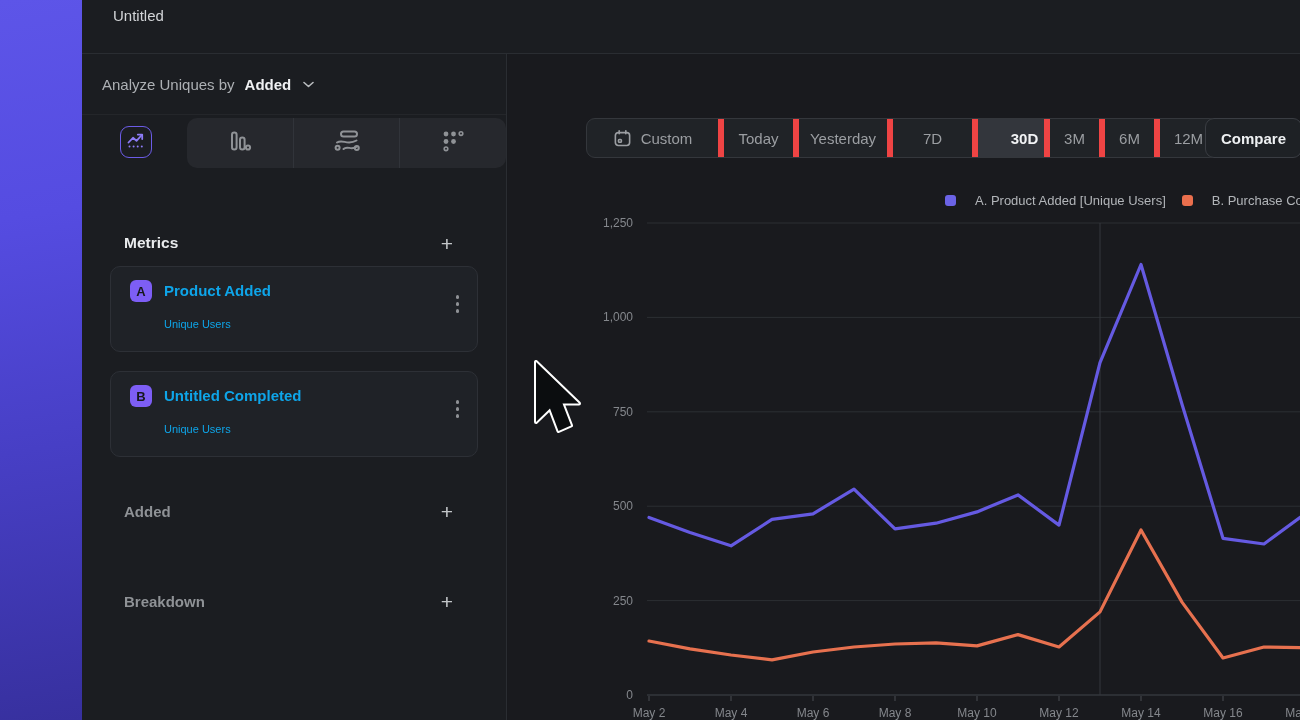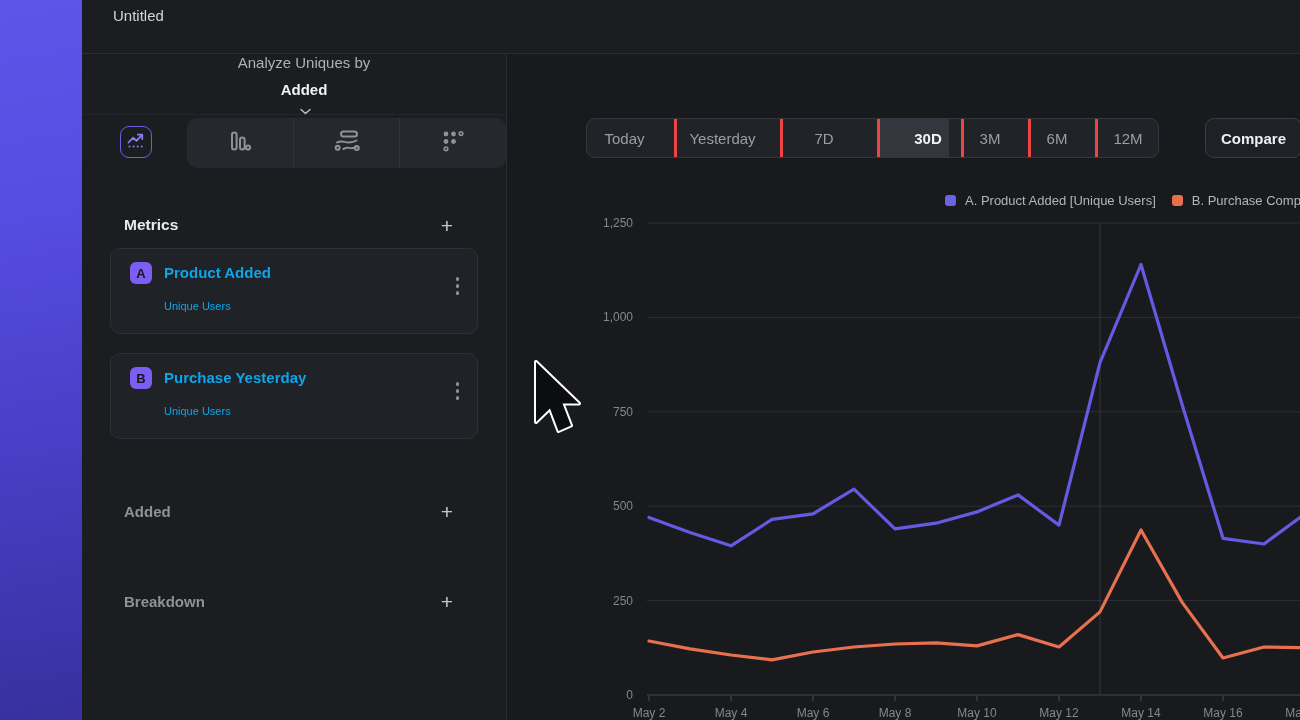--- a/index.html
+++ b/index.html
@@ -28,40 +28,40 @@
   }
 
   
   .sidebar {
     position:absolute; left:82px; top:54px; width:425px; bottom:0;
     background:#1b1d21; border-right:1px solid #2a2d32;
   }
   .analyze-row {
     position:absolute; top:0; left:0; right:0; height:61px;
     border-bottom:1px solid rgba(255,255,255,0.045);
-    display:flex; align-items:center; padding-left:20px; gap:10px;flex-direction:column;
+    display:flex; align-items:center; padding-left:20px; gap:10px;
   }
   .analyze-label { font-size:15px; color:#adb0b4; }
   .analyze-value { font-size:15px; font-weight:600; color:#f0f1f3; }
   .chev { display:inline-flex; margin-left:2px; }
 
   .tabs-row { position:absolute; top:64px; left:0; right:0; height:50px; }
   .tab-selected {
     position:absolute; left:38px; top:8px; width:32px; height:32px;
     border:1.5px solid #6c5ce8; border-radius:9px;
     display:flex; align-items:center; justify-content:center; cursor:pointer;
   }
   .tab-group {
     position:absolute; left:105px; top:0; right:0; height:50px;
     background:#26282d; border-radius:10px; display:flex; overflow:hidden;
   }
   .tab-cell { flex:1; display:flex; align-items:center; justify-content:center; cursor:pointer; }
   .tab-cell + .tab-cell { border-left:1px solid #31343a; }
 
-  .metrics-section { position:absolute; left:28px; right:28px; top:148px; }
+  .metrics-section { position:absolute; left:28px; right:28px; top:166px; }
   .section-header { height:46px; display:flex; align-items:center; position:relative; padding-left:14px; }
   .section-title { font-size:15.5px; font-weight:700; color:#e9ebed; }
   .plus {
     position:absolute; right:21px; top:50%; transform:translateY(-50%);
     width:20px; height:20px; display:flex; align-items:center; justify-content:center;
     font-size:21px; font-weight:300; color:#c3c6c9; cursor:pointer; line-height:1;
   }
   .metric-card {
     position:relative; height:86px; margin-bottom:19px;
     background:#1f2227; border:1px solid #2d3036; border-radius:10px; cursor:pointer;
@@ -86,32 +86,32 @@
   .main { position:absolute; left:508px; top:54px; right:0; bottom:0; background:#191a1e; }
 
   .range-group {
     position:absolute; left:78px; top:64px; height:40px;
     display:flex; background:#202327; border:1px solid #34373c; border-radius:9px; overflow:hidden;
   }
   .range-btn {
     display:flex; align-items:center; justify-content:center; gap:9px;
     font-size:15px; color:#9b9ea2; cursor:pointer; height:100%;
   }
-  .range-btn + .range-btn { border-left:3px solid #ef4444;margin-left:12px; }
+  .range-btn + .range-btn { border-left:6px solid #ef4444; }
   .range-btn.selected { background:#33363c; color:#f2f3f5; font-weight:700;padding-left:27px; }
 
   .compare-btn {
     position:absolute; left:697px; top:64px; width:97px; height:40px;
     background:#1e2125; border:1px solid #3a3d43; border-radius:9px;
     color:#eef0f2; font-weight:700; font-size:15px;
     display:flex; align-items:center; justify-content:center; cursor:pointer;
   }
 
   .legend { position:absolute; left:437px; top:139px; display:flex; gap:16px; white-space:nowrap; }
-  .legend-item { display:flex; align-items:center; gap:9px; font-size:13px; color:#b2b5b9; cursor:pointer; }
+  .legend-item { display:flex; align-items:center; gap:19px; font-size:13px; color:#b2b5b9; cursor:pointer; }
   .legend-swatch { width:11px; height:11px; border-radius:3px; flex:0 0 auto; }
 
   #chart-svg { position:absolute; left:0; top:156px; }
   #chart-svg text { font-family:"Liberation Sans","DejaVu Sans",sans-serif; font-size:12px; fill:#84878c; }
 
   .cursor { position:absolute; left:533px; top:360px; z-index:10; pointer-events:none; }
 
   .icon-stroke { stroke:#8f9296; fill:none; stroke-width:2; stroke-linecap:round; stroke-linejoin:round; }
 </style>
 </head>
@@ -195,21 +195,21 @@
           <span class="metric-name">Product Added</span>
           <span class="metric-measure">Unique Users</span>
           <span class="kebab">
             <i></i>
             <i></i>
             <i></i>
           </span>
         </div>
         <div class="metric-card">
           <span class="metric-badge" style="background:#7d5ef5">B</span>
-          <span class="metric-name">Purchase Yesterday</span>
+          <span class="metric-name">Untitled Completed</span>
           <span class="metric-measure">Unique Users</span>
           <span class="kebab">
             <i></i>
             <i></i>
             <i></i>
           </span>
         </div>
       </div>
   </div>
 
@@ -220,20 +220,31 @@
 
   <div class="side-row" id="breakdown-row">
     <span class="row-label">Breakdown</span>
     <span class="plus">+</span>
   </div>
 
 </div>
 
 <div class="main">
   <div class="range-group" id="range-group">
+      <div class="range-btn" style="width: 131px;">
+        <span style="display:inline-flex">
+          <svg width="19" height="19" viewBox="0 0 20 20" style="stroke:#9b9ea2;fill:none;stroke-width:1.7;stroke-linecap:round">
+  <rect x="2.5" y="3.8" width="15" height="13.5" rx="3"></rect>
+  <line x1="6.5" y1="1.8" x2="6.5" y2="5"></line>
+            <line x1="13.5" y1="1.8" x2="13.5" y2="5"></line>
+  <rect x="5.8" y="11" width="3" height="3" rx="0.8"></rect>
+</svg>
+        </span>
+        <span>Custom</span>
+      </div>
       <div class="range-btn" style="width: 75px;">
         <span>Today</span>
       </div>
       <div class="range-btn" style="width: 94px;">
         <span>Yesterday</span>
       </div>
       <div class="range-btn" style="width: 85px;">
         <span>7D</span>
       </div>
       <div class="range-btn selected" style="width: 72px;">

